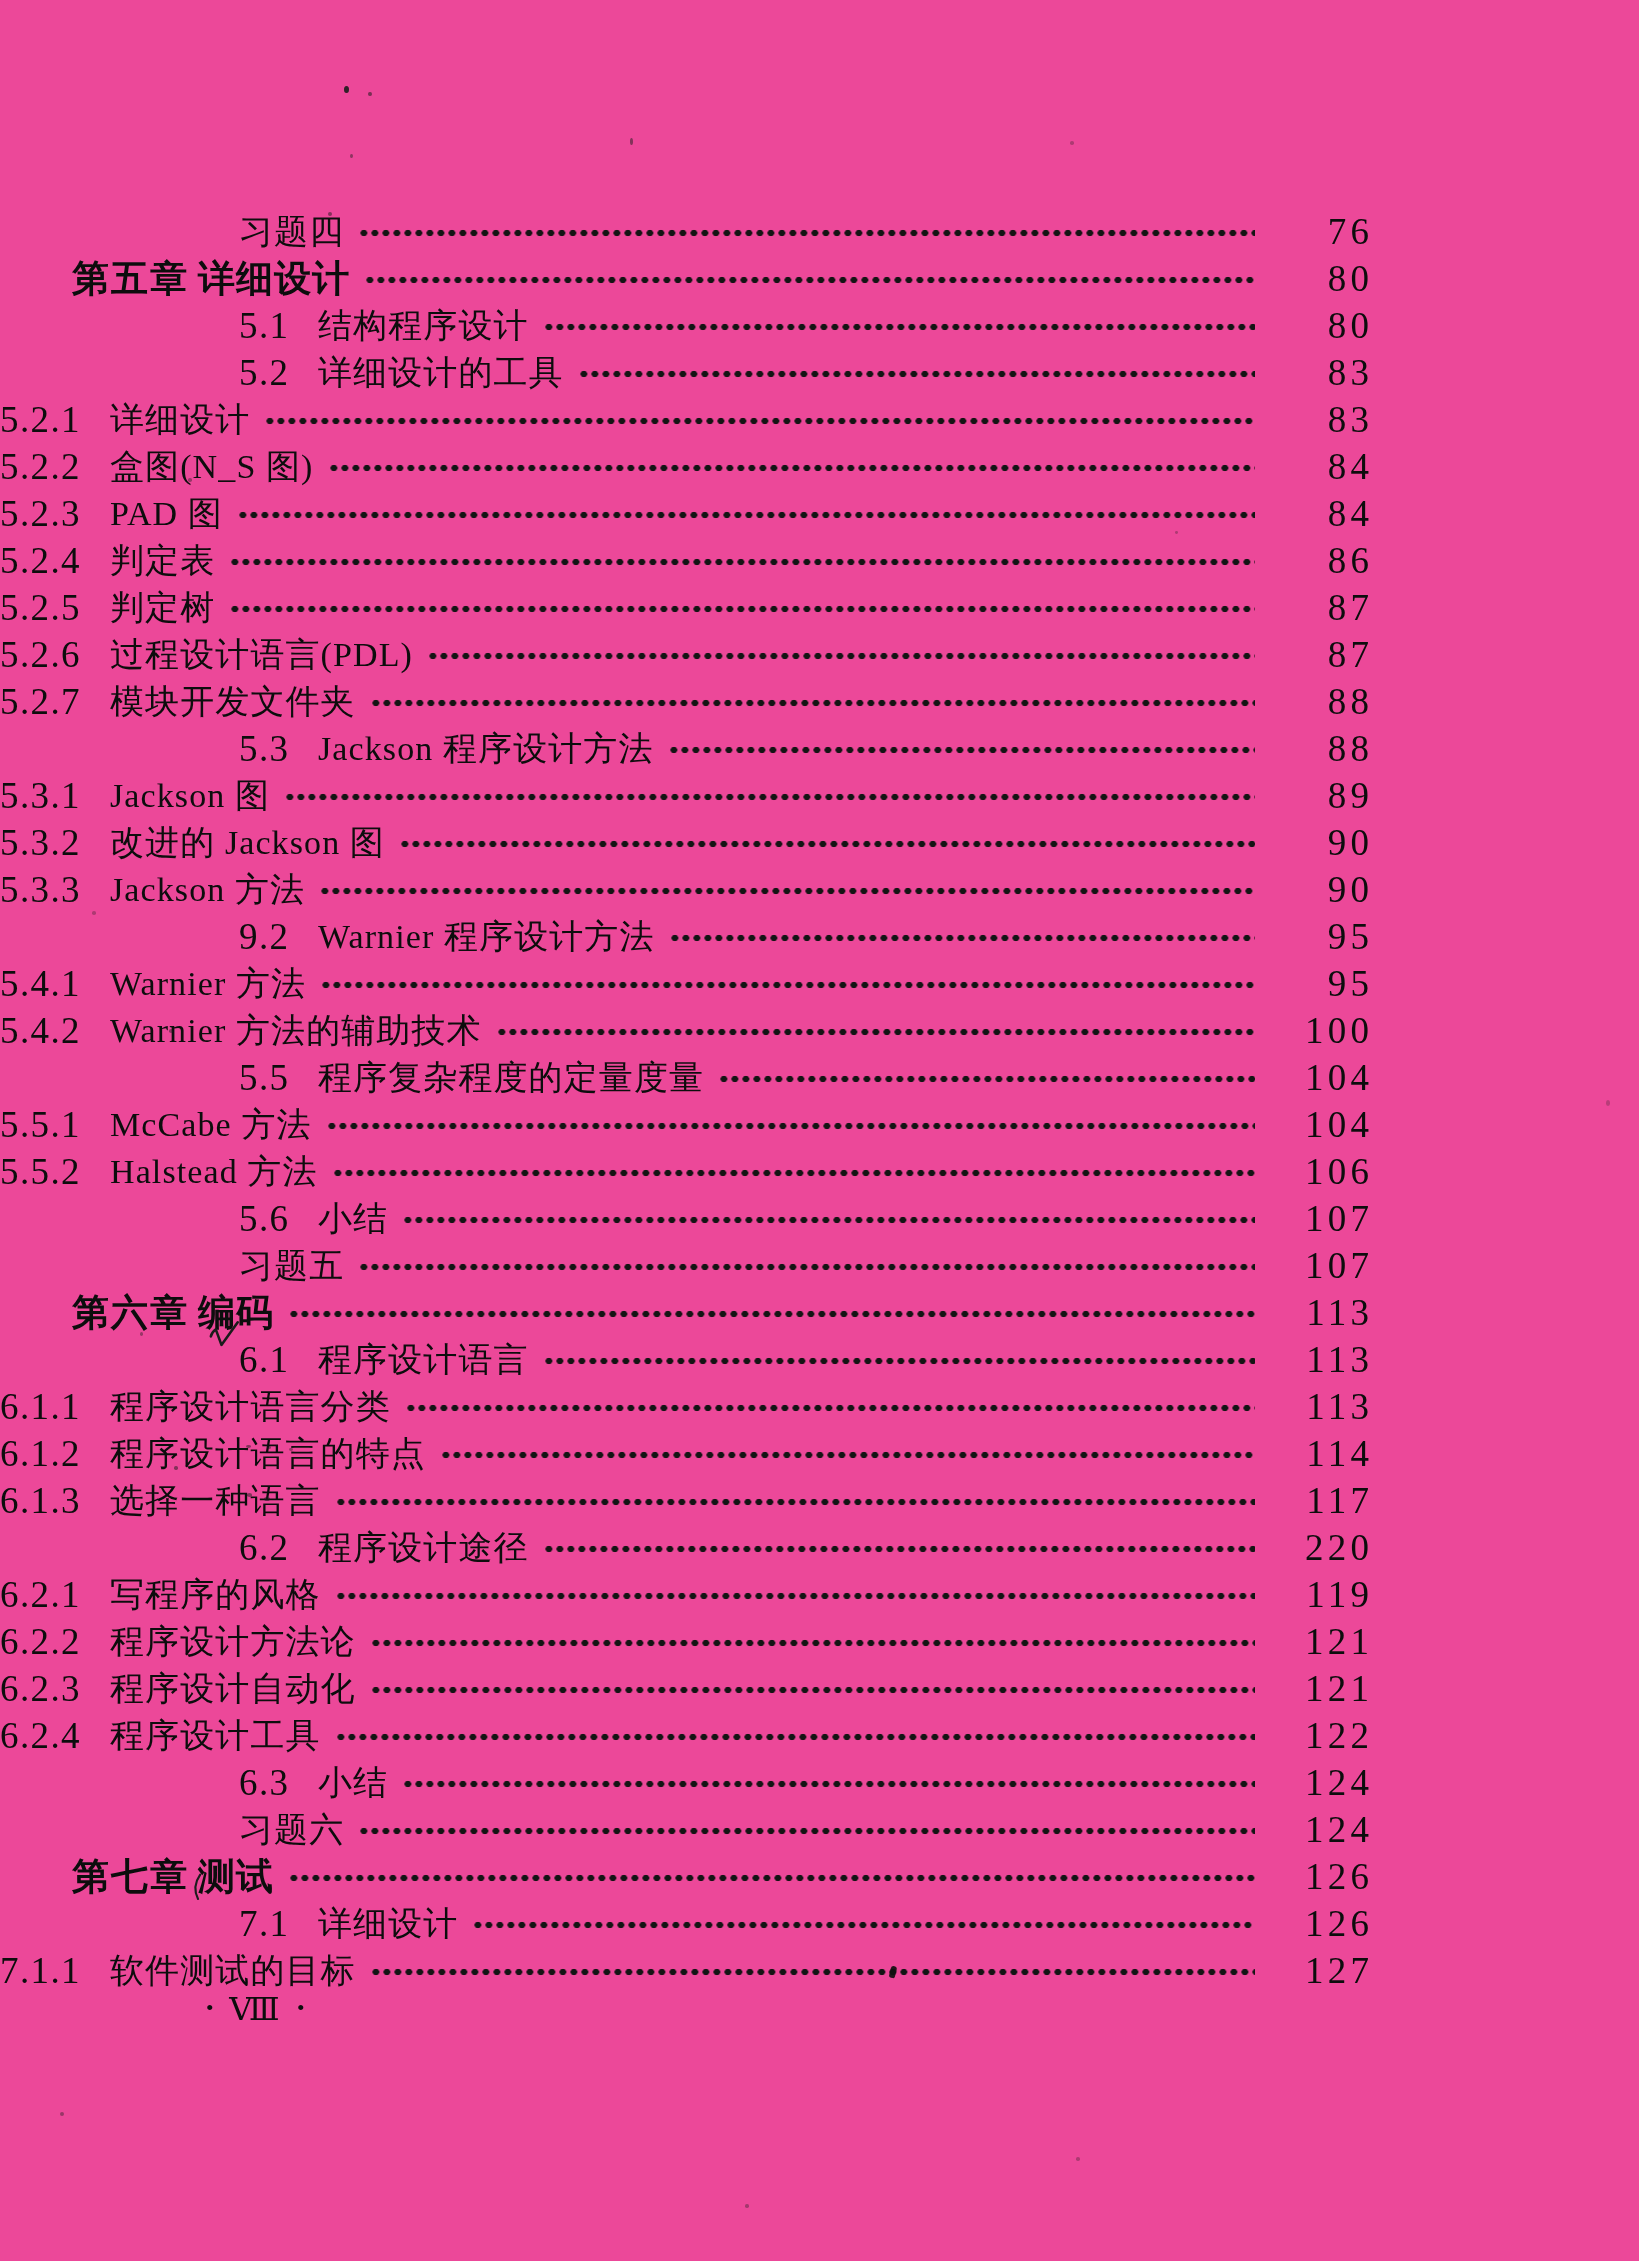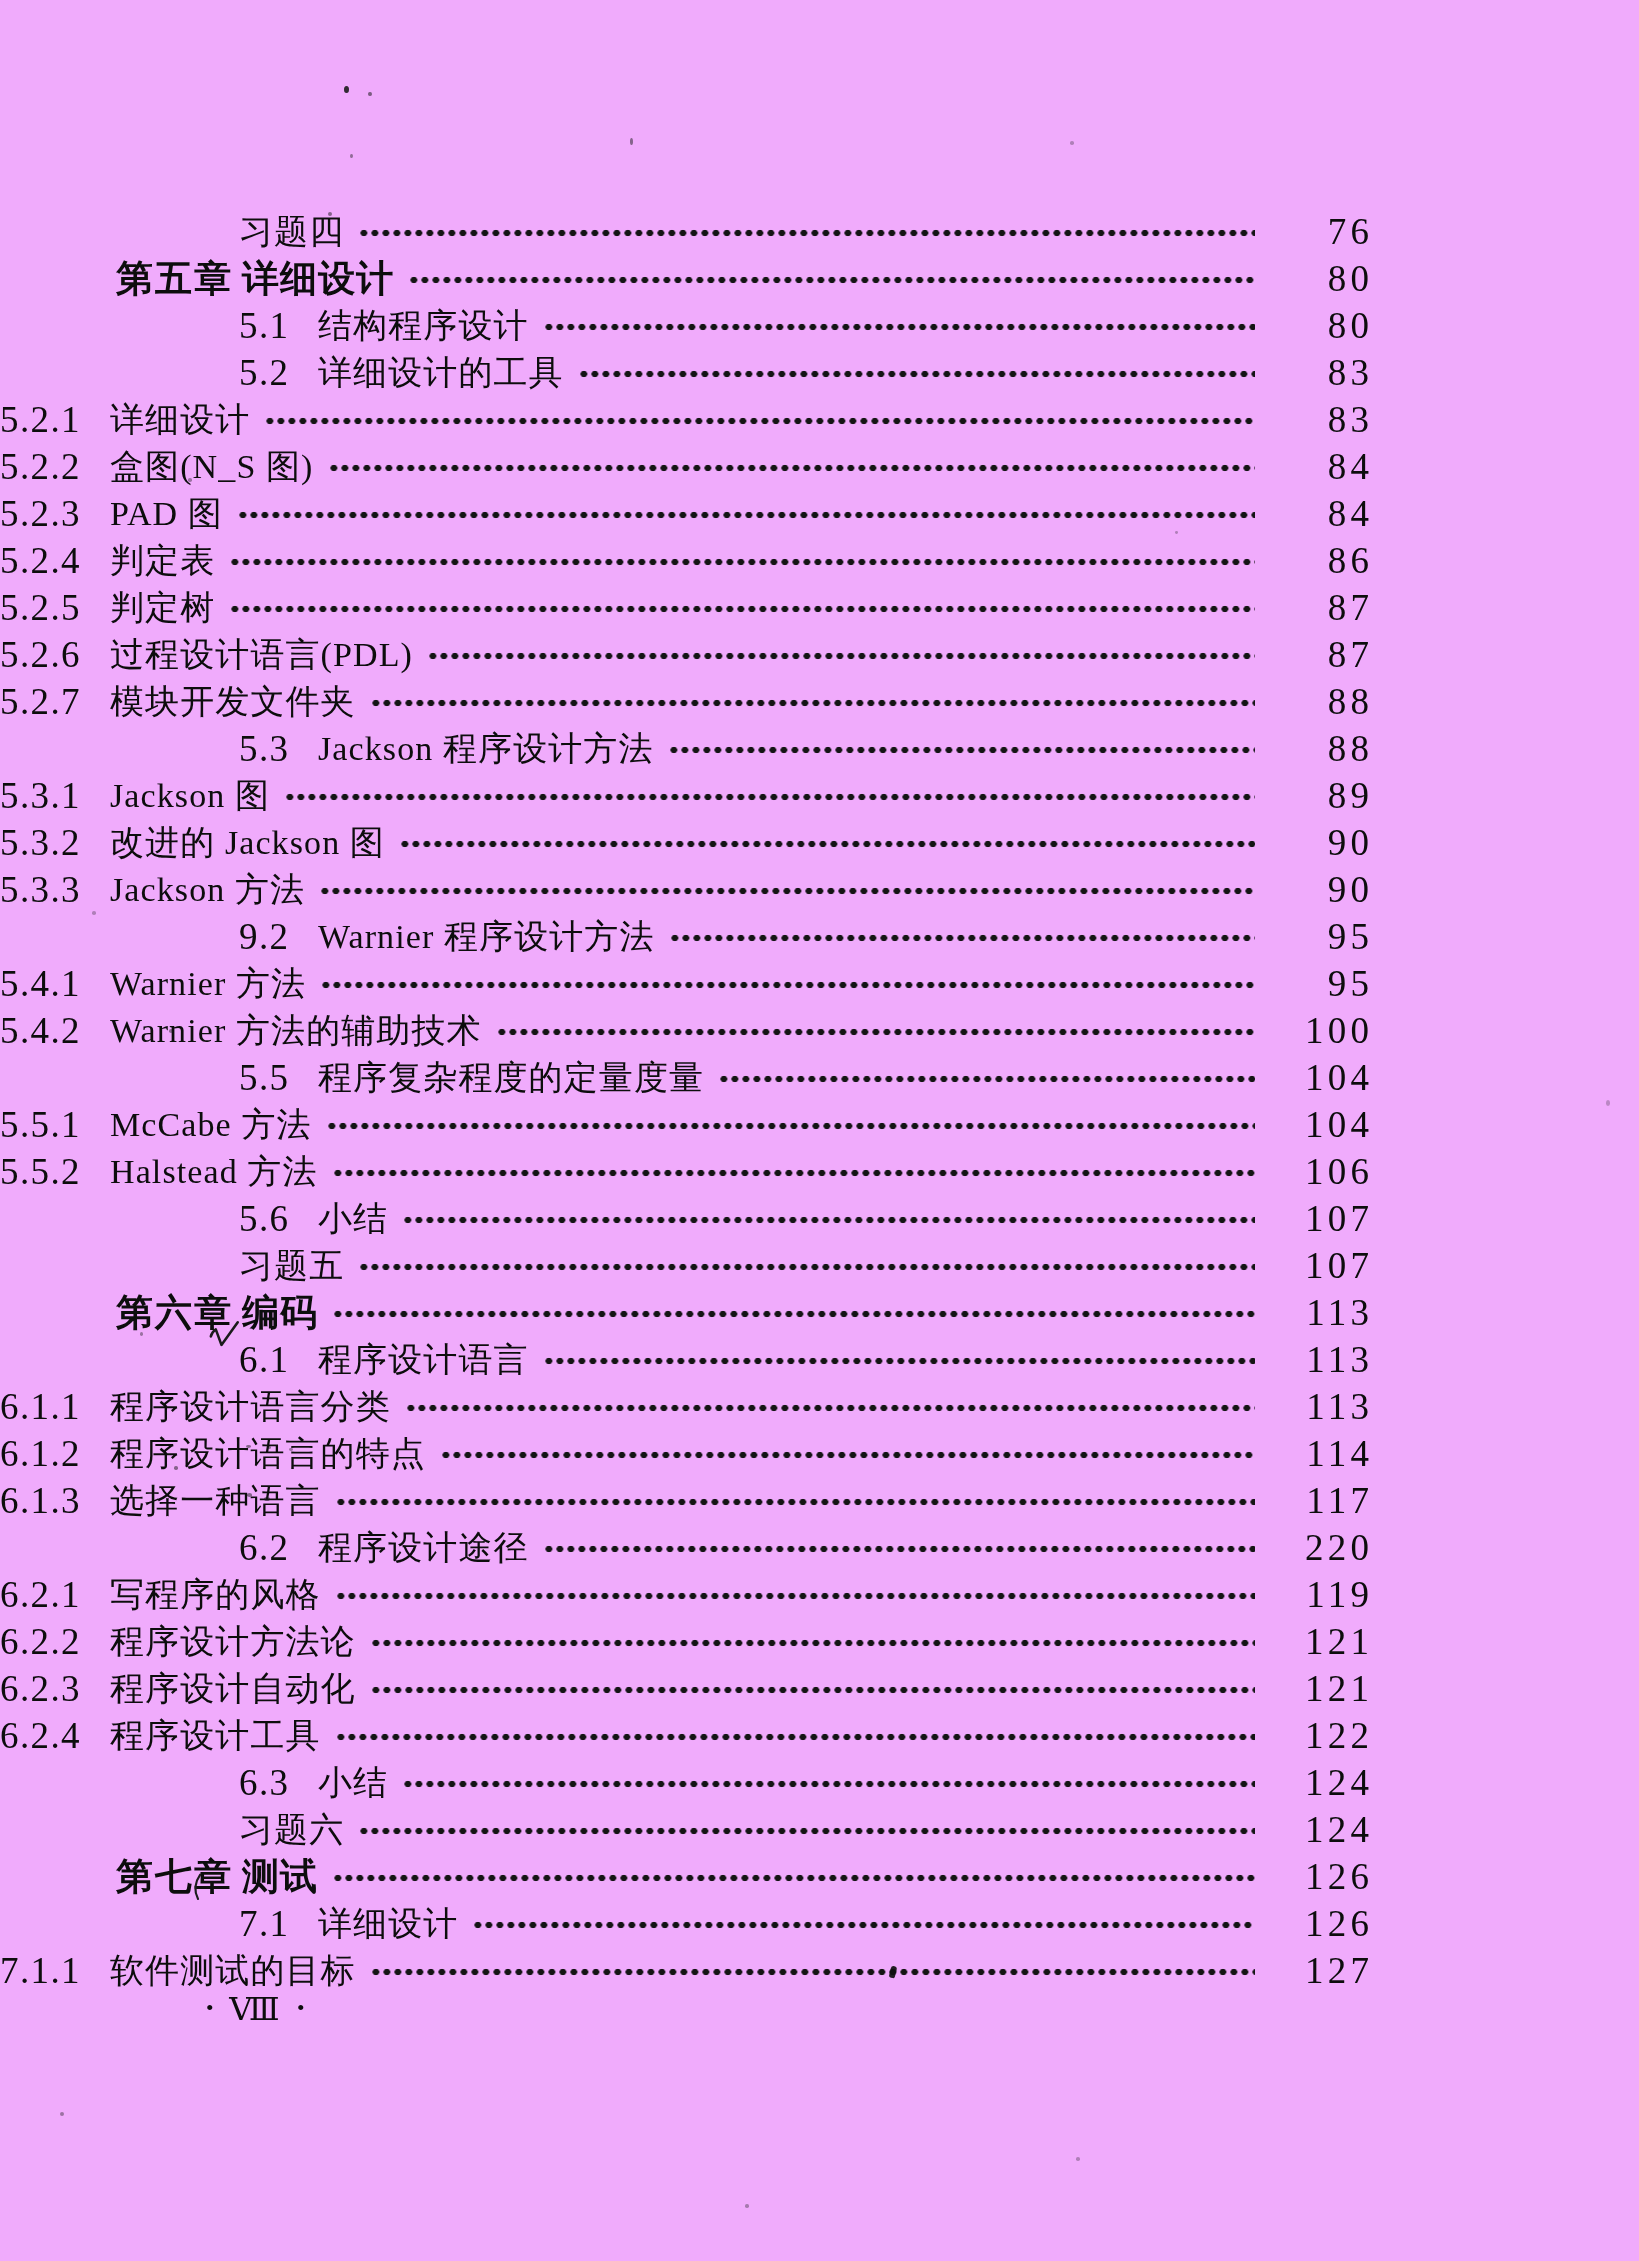--- a/index.html
+++ b/index.html
@@ -1,30 +1,30 @@
 <!DOCTYPE html>
 <html style="font-size:11.5px"><head>
 <meta charset="utf-8">
 <style>
   html,body{margin:0;padding:0;background:#d9d9d6;}
   .page{
     position:relative;
     width:1640px;height:2261px;
     margin:0 auto;
-    background:#f0abfc;
+    background:#ec4899;
     overflow:hidden;
     color:#0d0d0d;
     font-family:"Liberation Serif","DejaVu Serif",serif;
   }
   .toc{position:absolute;left:0;top:208px;width:1369px;}
   .row{
     display:flex;align-items:center;
     height:47px;white-space:nowrap;
   }
-  .lv1{padding-left:116px;}
+  .lv1{padding-left:72px;}
   .lv2{padding-left:239px;}
   .lv3{}
   .num{
     flex:0 0 auto;
     font-size:37px;line-height:1;
     letter-spacing:1.4px;
   }
   .lv2 .num{width:79px;}
   .lv3 .num{width:110px;}
   .lv1 .num{

